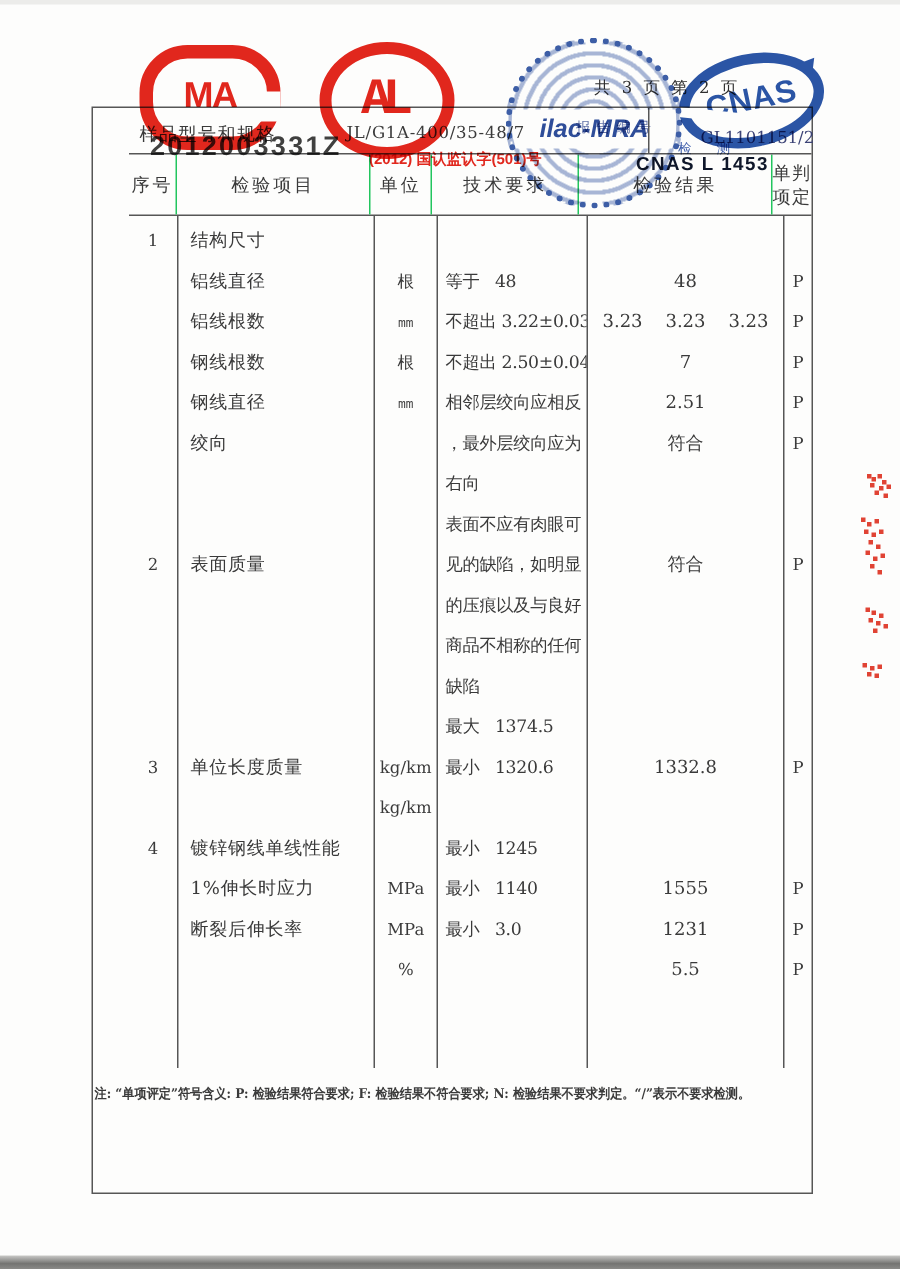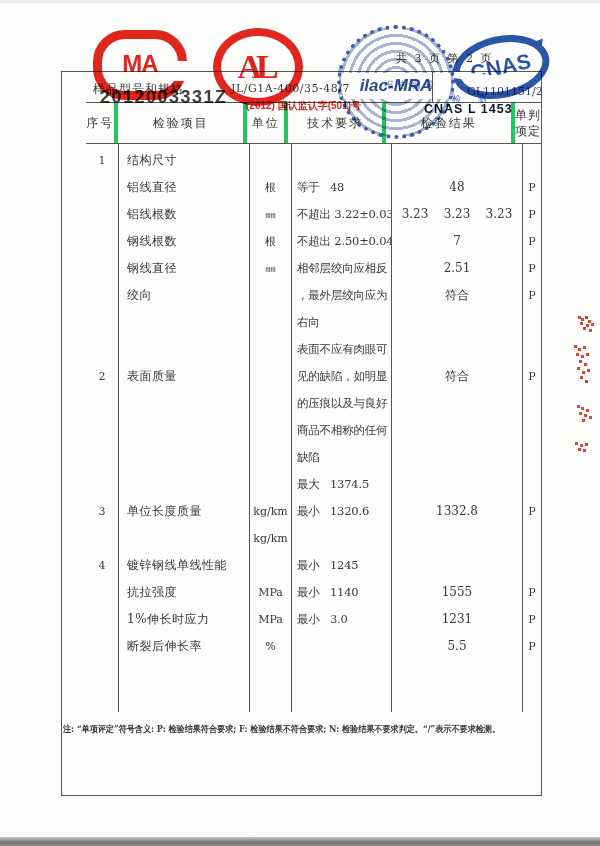--- a/index.html
+++ b/index.html
@@ -17,21 +17,21 @@
   
   .report-table{left:61px;top:71px;width:481px;height:725px;
     border:1px solid #565656;box-sizing:border-box;background:transparent;z-index:1;padding-left:24px;}
   .trow1{position:relative;height:30px;border-bottom:1px solid #565656;}
   .trow1 .divider{position:absolute;left:346px;top:0;bottom:0;width:1px;background:#565656;}
   .sample-label{position:absolute;left:7px;top:9px;font-size:12px;letter-spacing:1px;}
   .sample-value{position:absolute;left:145px;top:10px;font-size:11px;letter-spacing:.5px;}
   .report-no-label{position:absolute;left:298px;top:7px;font-size:9.5px;letter-spacing:4px;color:#4a5d9b;opacity:.85;}
   .report-no{position:absolute;left:381px;top:13px;font-size:11px;color:#3c4376;}
   .trow2{display:flex;height:41px;border-bottom:1px solid #565656;box-sizing:border-box;}
-  .hcell{box-sizing:border-box;border-right:4px solid #22c55e;display:flex;
+  .hcell{box-sizing:border-box;border-right:1px solid #22c55e;display:flex;
     align-items:center;justify-content:center;font-size:12px;letter-spacing:2px;}
   .hcell:last-child{border-right:none;flex:1;}
   .hcell.jud{flex-direction:row;letter-spacing:1px;line-height:16px;}
   .w-seq{width:33px;} .w-item{width:131px;} .w-unit{width:42px;}
   .w-req{width:100px;} .w-res{width:131px;}
   .tbody{display:flex;height:568px;}
   .body-col{box-sizing:border-box;border-right:1px solid #565656;padding-top:3px;overflow:hidden;}
   .body-col:last-child{border-right:none;flex:1;}
   .bline{height:27px;line-height:27px;font-size:12px;white-space:pre;overflow:visible;}
   .col-seq .bline{text-align:center;font-size:11px;}
@@ -47,21 +47,21 @@
   .page-info{left:396px;top:51px;font-size:11px;letter-spacing:2px;color:#2e2e2e;z-index:2;}
   
   .ink{mix-blend-mode:multiply;z-index:6;}
   .cma{left:93px;top:30px;width:94px;height:70px;border:9px solid #e3271d;
     border-radius:32px;box-sizing:border-box;display:flex;align-items:center;justify-content:center;}
   .cma .notch{position:absolute;right:-9px;top:22px;width:15px;height:20px;background:#fff;}
   .cma .letters{font-family:"Liberation Sans","DejaVu Sans",sans-serif;
     font-weight:bold;font-size:24px;color:#e3271d;letter-spacing:-1px;margin-top:-2px;}
   .cal{left:213px;top:28px;width:90px;height:78px;border:8px solid #e3271d;border-radius:50%;
     box-sizing:border-box;display:flex;align-items:center;justify-content:center;}
-  .cal .letters{font-family:Liberation Serif, serif;
+  .cal .letters{font-family:Liberation Mono, monospace;
     font-weight:bold;font-size:34px;color:#e3271d;letter-spacing:-6px;padding-right:6px;}
   .cma-no{left:100px;top:87px;font-size:18px;font-weight:bold;color:#404040;
     letter-spacing:1.5px;font-family:"Liberation Sans","DejaVu Sans",sans-serif;}
   .cal-no{left:246px;top:99px;font-size:10px;font-weight:bold;color:#e3271d;
     font-family:"Liberation Sans","DejaVu Sans",sans-serif;}
   .ilac{left:337px;top:25px;width:118px;height:114px;border:4px dotted #3d5fa8;border-radius:50%;
     box-sizing:border-box;overflow:hidden;
     background:repeating-radial-gradient(circle at 50% 50%,
       rgba(61,95,168,0) 0 5px, rgba(61,95,168,.45) 5px 8px);}
   .ilac .band{position:absolute;left:0;top:44px;width:100%;height:26px;background:#fff;
@@ -150,21 +150,20 @@
         <div class="bline"></div>
         <div class="bline"></div>
         <div class="bline">表面质量</div>
         <div class="bline"></div>
         <div class="bline"></div>
         <div class="bline"></div>
         <div class="bline"></div>
         <div class="bline">单位长度质量</div>
         <div class="bline"></div>
         <div class="bline">镀锌钢线单线性能</div>
-        <div class="bline">抗拉强度</div>
         <div class="bline">1%伸长时应力</div>
         <div class="bline">断裂后伸长率</div>
         <div class="bline"></div>
       </div>
     <div class="body-col col-unit w-unit">
         <div class="bline"></div>
         <div class="bline">根</div>
         <div class="bline">㎜</div>
         <div class="bline">根</div>
         <div class="bline">㎜</div>

